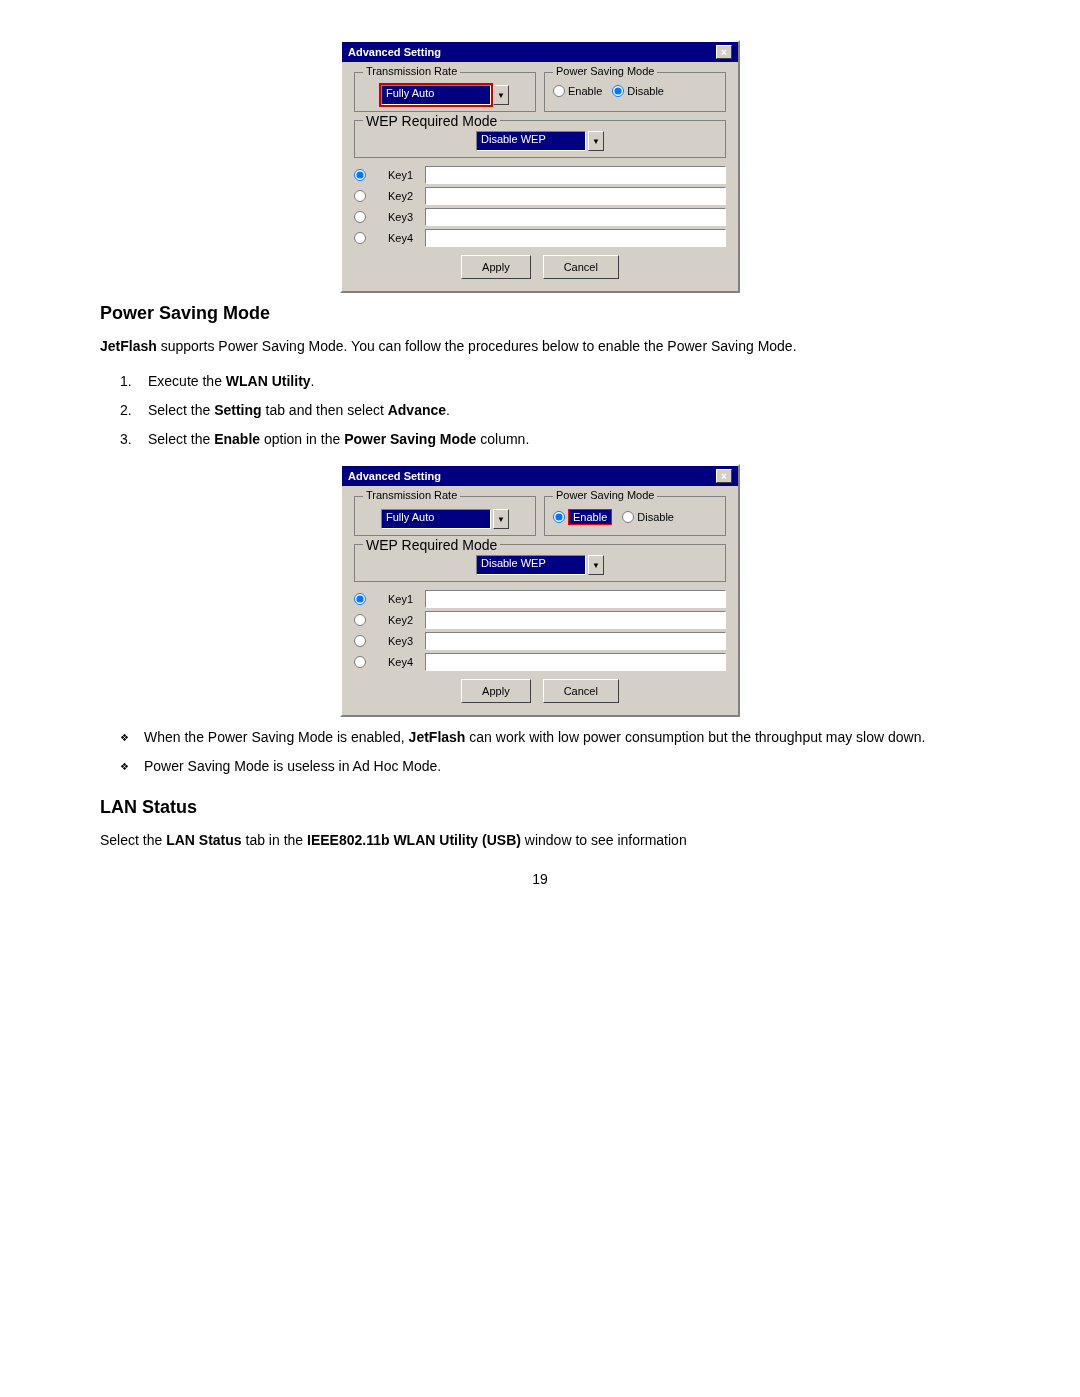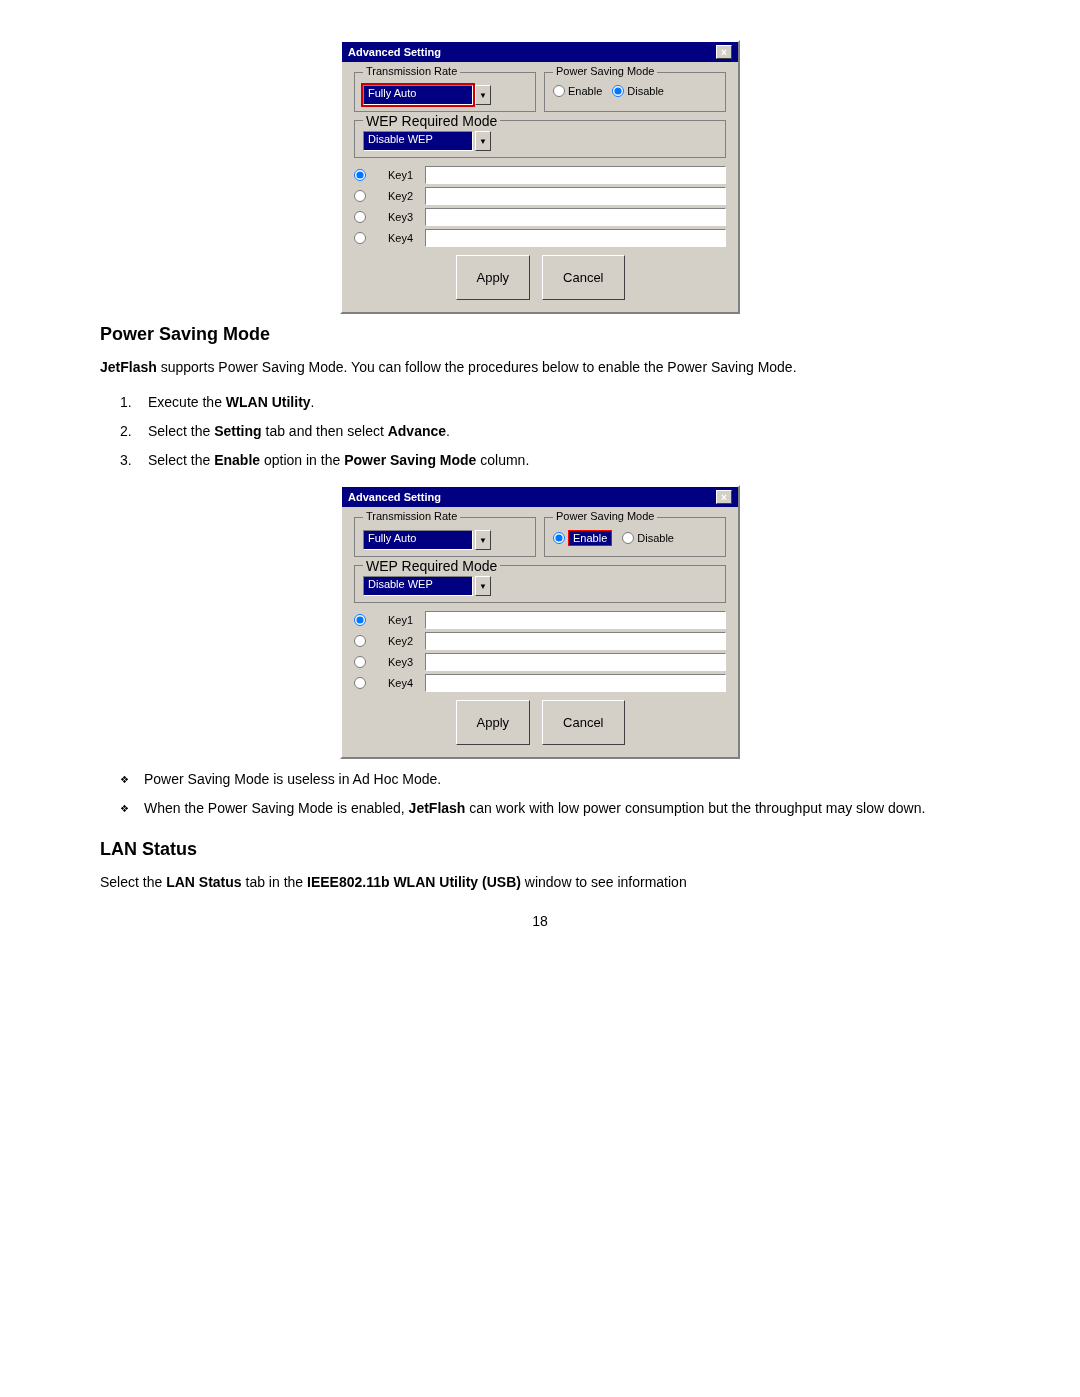--- a/index.html
+++ b/index.html
@@ -88,20 +88,21 @@
       padding: 0 3px;
       font-size: 11px;
       white-space: nowrap;
     }
 
     .select-control {
       display: flex;
       align-items: center;
       gap: 2px;
       margin-top: 4px;
+      justify-content: center;
     }
 
     .select-box {
       background: #ffffff;
       border: 1px solid;
       border-top-color: #808080;
       border-left-color: #808080;
       border-right-color: #ffffff;
       border-bottom-color: #ffffff;
       padding: 1px 4px;
@@ -203,22 +204,22 @@
       margin-top: 8px;
     }
 
     .win-button {
       background: #d4d0c8;
       border: 1px solid;
       border-top-color: #ffffff;
       border-left-color: #ffffff;
       border-right-color: #404040;
       border-bottom-color: #404040;
-      padding: 14px 20px;
-      font-size: 13px;
+      padding: 5px 20px;
+      font-size: 11px;
       cursor: pointer;
       min-width: 60px;
       text-align: center;
     }
 
     
     .enable-highlighted {
       background: #000080;
       color: #ffffff;
       padding: 1px 4px;
@@ -480,30 +481,30 @@
         <div class="dialog-buttons">
           <button class="win-button">Apply</button>
           <button class="win-button">Cancel</button>
         </div>
       </div>
     </div>
   </div>
 
   <ul class="bullet-list">
     <li>
-      <span>Power Saving Mode is useless in Ad Hoc Mode.</span>
+      <span>When the Power Saving Mode is enabled, <b>JetFlash</b> can work with low power consumption but the throughput may slow down.</span>
     </li>
     <li>
-      <span>When the Power Saving Mode is enabled, <b>JetFlash</b> can work with low power consumption but the throughput may slow down.</span>
+      <span>Power Saving Mode is useless in Ad Hoc Mode.</span>
     </li>
   </ul>
 
   <h2 class="section-heading-2">LAN Status</h2>
 
   <p class="body-text">
     <span>Select the </span><b>LAN Status</b><span> tab in the </span><b>IEEE802.11b WLAN Utility (USB)</b><span> window to see information</span>
   </p>
 
   <div class="page-number">
-    <span>18</span>
+    <span>19</span>
   </div>
 
 </div>
 
 </body></html>

